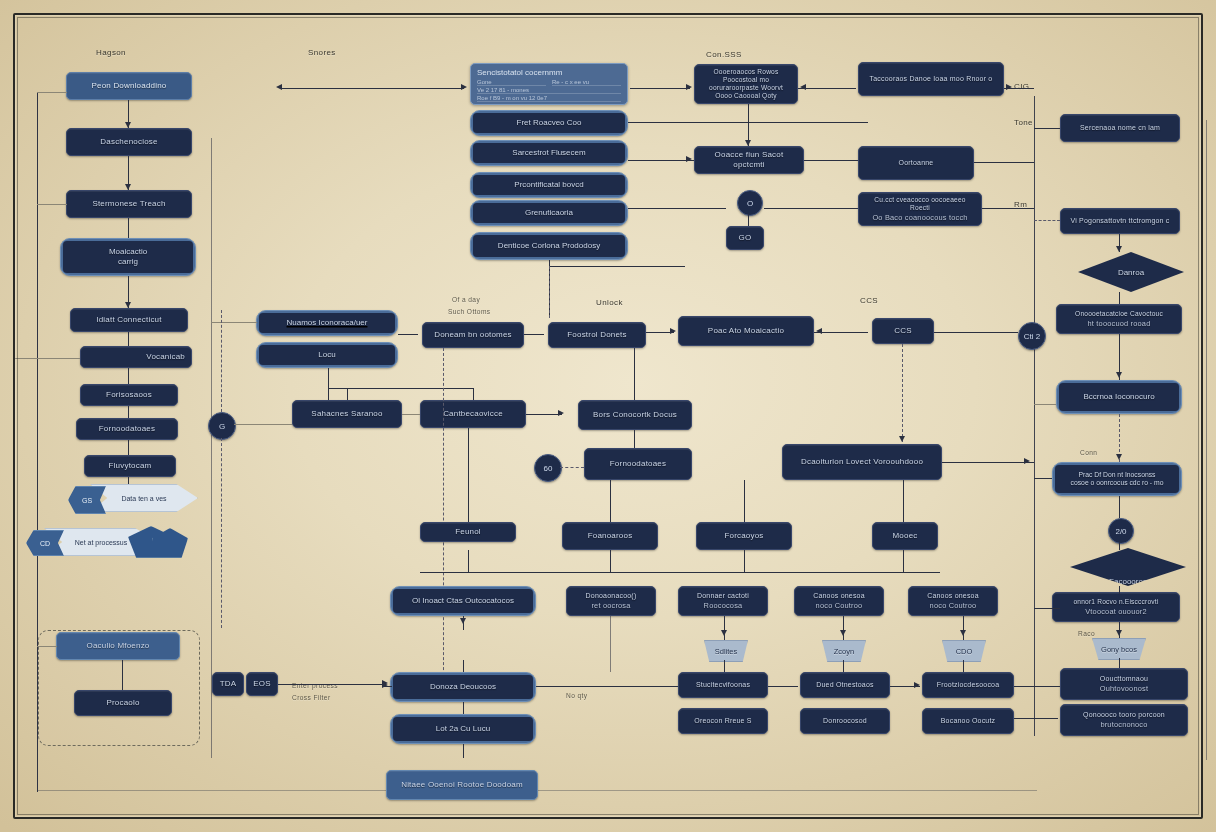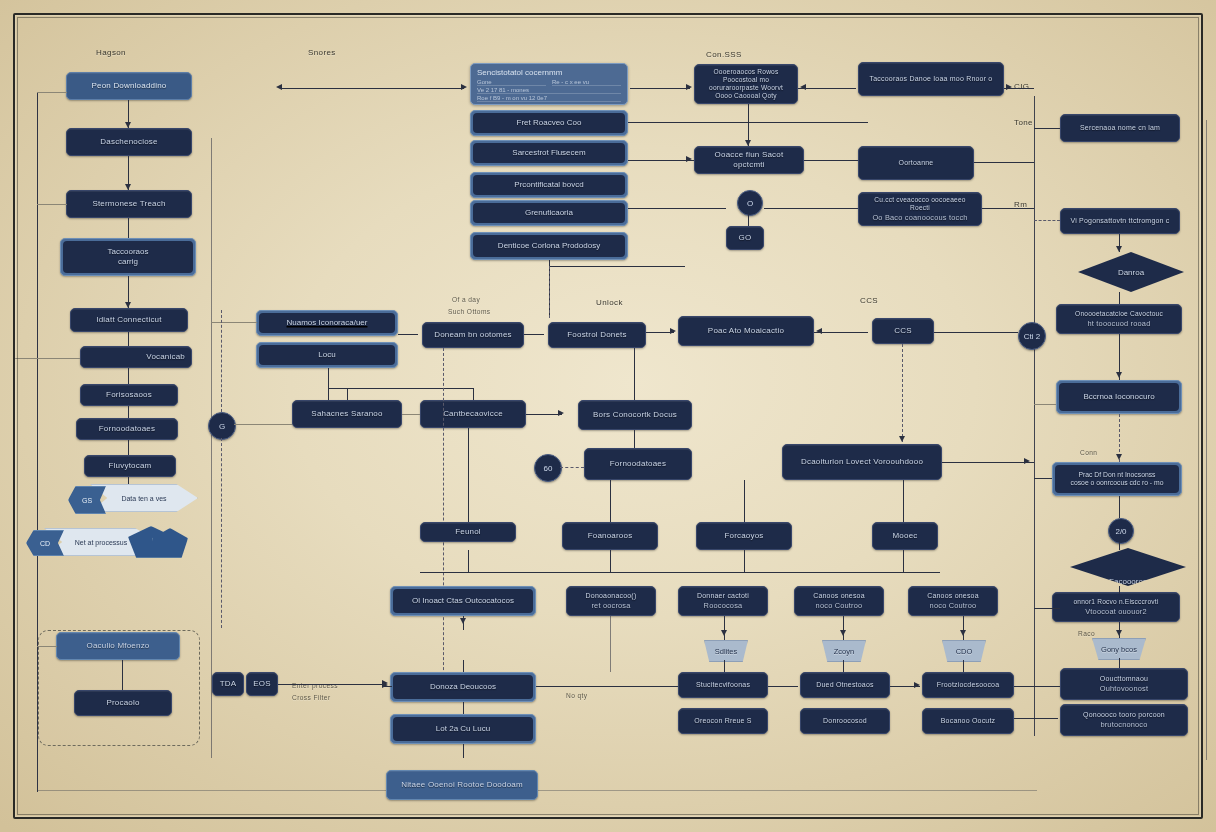--- a/index.html
+++ b/index.html
@@ -43,21 +43,21 @@
     overflow:hidden;
   }
   .node.steel{ background:#3a5a86;border-color:#5d7ea8;color:#dbe6f3;}
   .node.steel2{ background:#3d5f8d;border-color:#6387b0;}
   .node.two{flex-direction:column;}
   .node .l2{opacity:.88;font-size:7.4px;}
 
   
   .band{
     position:absolute;box-sizing:border-box;
-    background:#4a6c99;border:1px solid #6e8fb6;border-radius:5px;
+    background:#4a6c99;border:1px solid #6e8fb6;border-radius:10px;
     padding:2px;
     box-shadow:0 1px 2px rgba(0,0,0,.3);
   }
   .band > .inner{
     width:100%;height:100%;box-sizing:border-box;
     background:#1e2b49;border-radius:4px;
     display:flex;align-items:center;justify-content:center;
     color:#c9d4e6;font-size:8px;text-align:center;line-height:1.2;
     text-shadow:0 1px 1px rgba(0,0,0,.5);
     filter:blur(.35px);padding:1px 5px;overflow:hidden;
@@ -181,21 +181,21 @@
     <span>Peon Downloaddino</span>
     </div>
   <div class="node" style="left:66px;top:128px;width:126px;height:28px;">
     <span>Daschenociose</span>
     </div>
   <div class="node" style="left:66px;top:190px;width:126px;height:28px;">
     <span>Stermonese Treach</span>
     </div>
   <div class="band" style="left:60px;top:238px;width:136px;height:38px;">
     <div class="inner two" style="flex-direction:column;">
-      <span>Taccooraos</span>
+      <span>Moaicactio</span>
       <span class="l2">carrig</span>
     </div>
     </div>
   <div class="node" style="left:70px;top:308px;width:118px;height:24px;">
     <span>Idiatt Connecticut</span>
     </div>
   <div class="node" style="left:80px;top:346px;width:112px;height:22px;justify-content:flex-end;">
     <span>Vocanicab</span>
     </div>
   <div class="node" style="left:80px;top:384px;width:98px;height:22px;">

